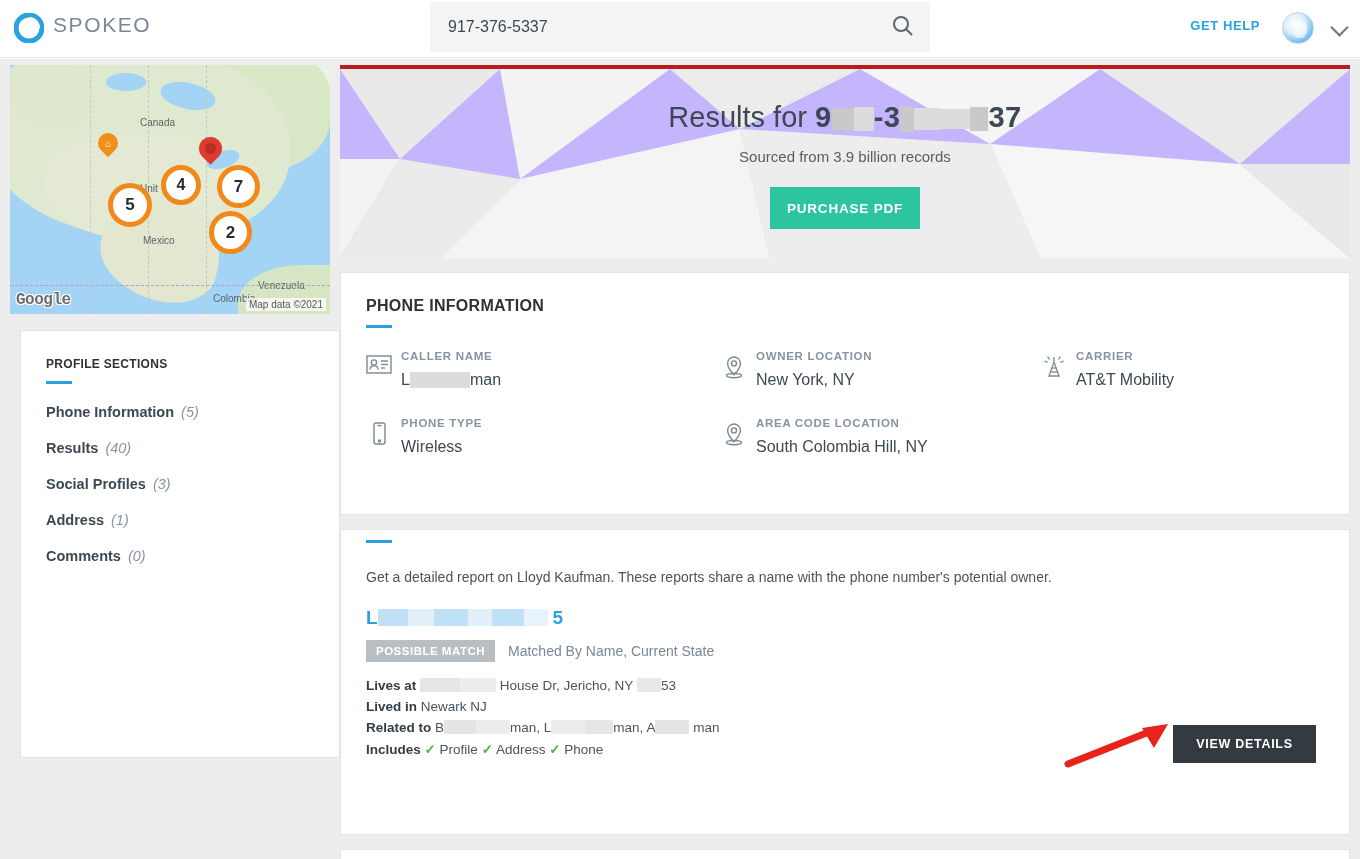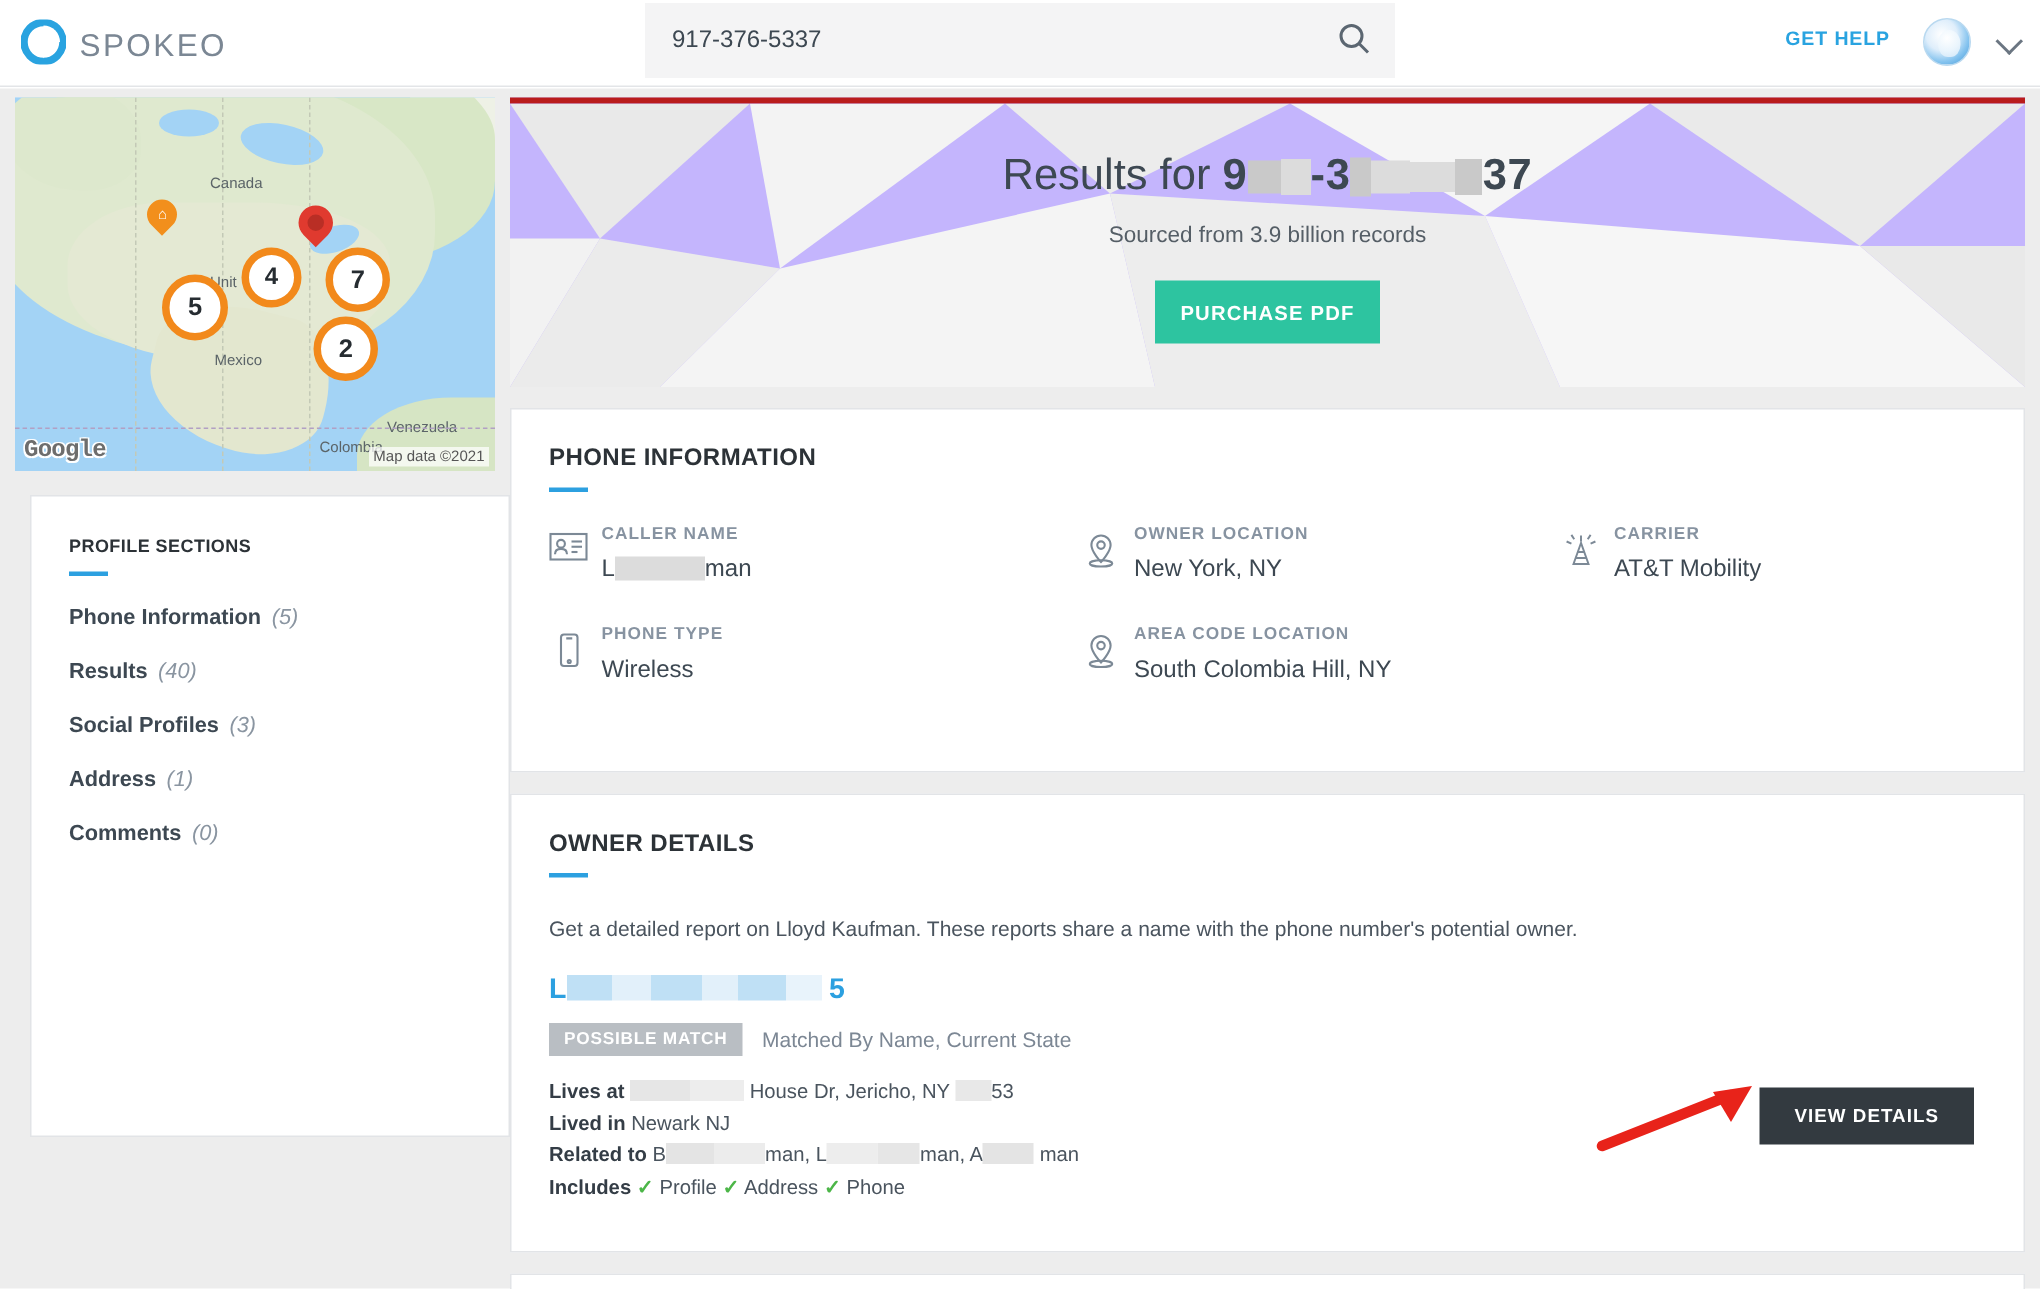--- a/index.html
+++ b/index.html
@@ -10,21 +10,21 @@
     overflow: hidden;
   }
 
   
   .header {
     position: absolute; top: 0; left: 0;
     width: 1360px; height: 58px;
     background: #ffffff;
     border-bottom: 1px solid #e3e5e8;
   }
-  .logo { position: absolute; left: 14px; top: 13px; display: flex; align-items: flex-end; gap: 9px; }
+  .logo { position: absolute; left: 14px; top: 13px; display: flex; align-items: flex-start; gap: 9px; }
   .logo-mark { width: 30px; height: 30px; position: relative; }
   .logo-text { font-size: 21px; letter-spacing: 1.6px; color: #7b8794; font-weight: 400; }
 
   .searchbar {
     position: absolute; left: 430px; top: 2px;
     width: 500px; height: 50px;
     background: #f4f4f5;
     border: none;
     display: flex; align-items: center;
   }
@@ -397,21 +397,20 @@
           <div>
             <div class="info-label">AREA CODE LOCATION</div>
             <div class="info-value">South Colombia Hill, NY</div>
           </div>
         </div>
         <div></div>
       </div>
     </div>
 
     <div class="panel" style="height:306px">
-      <div class="panel-h">OWNER DETAILS</div>
       <div class="blue-rule"></div>
 
       <div class="owner-desc">Get a detailed report on Lloyd Kaufman. These reports share a name with the phone number's potential owner.</div>
 
       <div class="owner-name"><span>L</span><span class="redact-blue" style="width:30px;height:17px;background:#bfe0f5;vertical-align:-2px"></span><span class="redact-blue" style="width:26px;height:17px;background:#e2f0fa;vertical-align:-2px"></span><span class="redact-blue" style="width:34px;height:17px;background:#bfe0f5;vertical-align:-2px"></span><span class="redact-blue" style="width:24px;height:17px;background:#e2f0fa;vertical-align:-2px"></span><span class="redact-blue" style="width:32px;height:17px;background:#bfe0f5;vertical-align:-2px"></span><span class="redact-blue" style="width:24px;height:17px;background:#e8f3fb;vertical-align:-2px;margin-right:5px"></span><span>5</span></div>
 
       <div class="badge-row">
         <span class="badge">POSSIBLE MATCH</span>
         <span class="badge-note">Matched By Name, Current State</span>
       </div>

